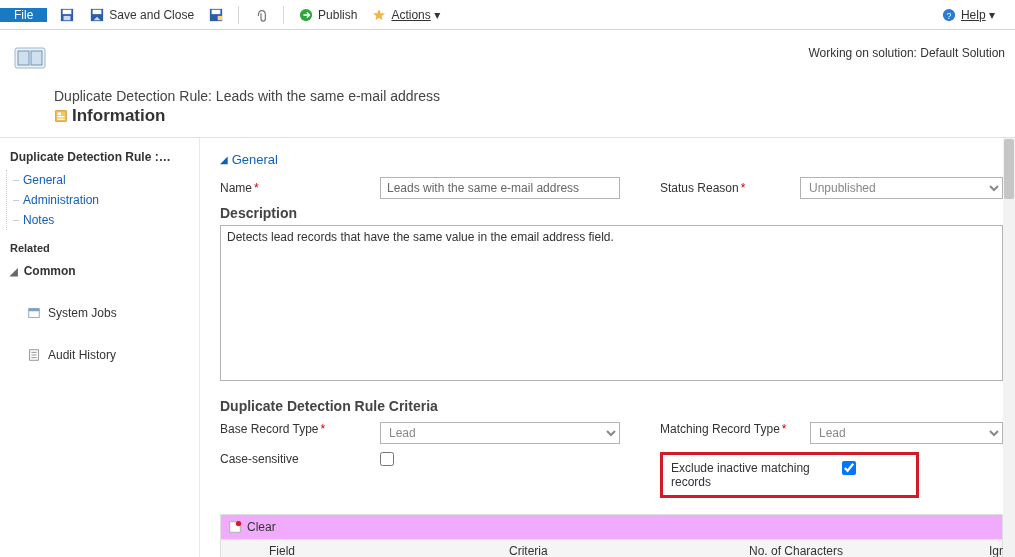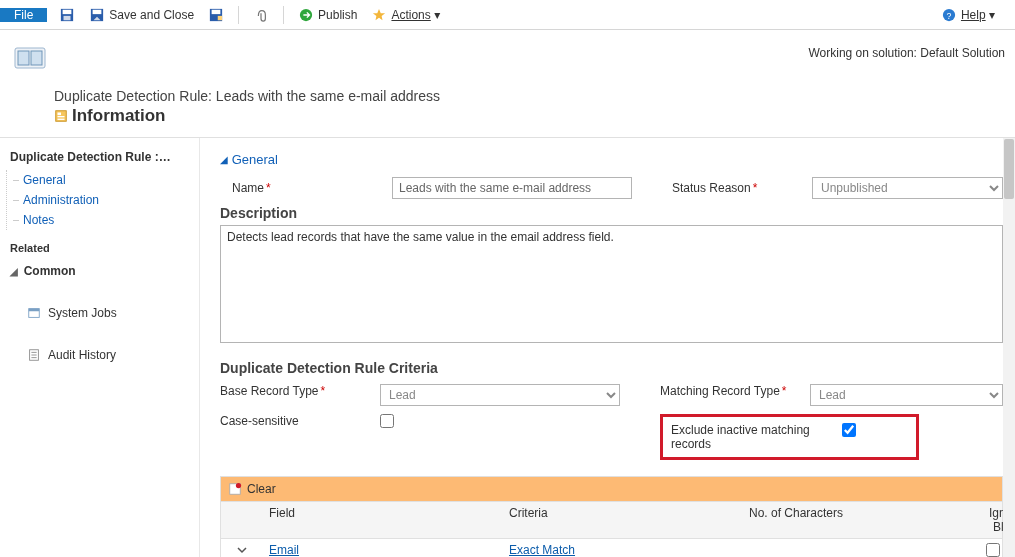--- a/index.html
+++ b/index.html
@@ -37,38 +37,38 @@
   .common-row .caret { margin-right: 6px; font-size: 10px; color: #666; }
   .common-item { display: flex; align-items: center; gap: 6px; padding: 3px 10px 3px 26px; color: #333; cursor: pointer; margin-top: 20px; }
   
   .main { flex: 1; padding: 10px 12px 40px 20px; overflow: hidden; position: relative; }
   .main-scroll { position: absolute; right: 0; top: 0; bottom: 0; width: 12px; background: #f2f2f2; }
   .main-scroll-thumb { width: 10px; margin: 1px auto 0; height: 60px; background: #c6c6c6; border-radius: 2px; }
   
   .section-header { display: flex; align-items: center; color: #1160b7; font-size: 13px; padding: 4px 0 10px 0; cursor: pointer; }
   .section-header .caret { font-size: 10px; margin-right: 4px; }
   
-  .form-grid { display: grid; grid-template-columns: 160px 240px 40px 140px 1fr; row-gap: 26px; align-items: center; margin-left: 12px; }
+  .form-grid { display: grid; grid-template-columns: 160px 240px 40px 140px 1fr; row-gap: 26px; align-items: center; }
   .label { font-size: 12px; color: #333; }
   .req { color: #c00; margin-left: 2px; }
   input.text-inp { height: 22px; padding: 2px 6px; border: 1px solid #b4b4b4; font-size: 12px; width: 100%; color: #666; }
   select.sel { height: 22px; border: 1px solid #b4b4b4; background: #fff; color: #888; width: 100%; font-size: 12px; padding: 0 4px; }
   
   .desc-label { font-size: 14px; font-weight: 600; padding: 6px 0 4px 0; color: #444; }
-  textarea.desc { width: 100%; height: 118px; border: 1px solid #b4b4b4; padding: 4px 6px; font-family: inherit; font-size: 12px; resize: none; color: #333; }
+  textarea.desc { width: 100%; height: 156px; border: 1px solid #b4b4b4; padding: 4px 6px; font-family: inherit; font-size: 12px; resize: none; color: #333; }
   
   .criteria-title { font-size: 14px; font-weight: 600; padding: 14px 0 8px 0; color: #444; }
   
   .crit-grid { display: grid; grid-template-columns: 160px 240px 40px 150px 1fr; row-gap: 8px; align-items: flex-start; }
   .chk { width: 14px; height: 14px; }
   
   .highlight-box { border: 3px solid #d11a2a; padding: 6px 60px 6px 8px; display: flex; align-items: flex-start; gap: 31px; width: fit-content; }
   
   .crit-table { margin-top: 16px; border: 1px solid #e0e0e0; }
-  .crit-clear { display: flex; align-items: center; gap: 4px; padding: 4px 6px; background: #fdba74; border-bottom: 1px solid #e0e0e0; cursor: pointer; }
+  .crit-clear { display: flex; align-items: center; gap: 4px; padding: 4px 6px; background: #f0abfc; border-bottom: 1px solid #e0e0e0; cursor: pointer; }
   .crit-head { display: grid; grid-template-columns: 42px 240px 240px 240px 1fr; background: #f5f5f5; border-bottom: 1px solid #e0e0e0; padding: 4px 0; font-size: 12px; }
   .crit-head div { padding-left: 6px; }
   .crit-row { display: grid; grid-template-columns: 42px 240px 240px 240px 1fr; padding: 4px 0; align-items: center; }
   .crit-row .link { color: #0b5cab; text-decoration: underline; cursor: pointer; padding-left: 6px; }
   .crit-row .rowhandle { display:flex; align-items:center; justify-content:center; gap:3px; }
   .crit-row .chkcell { display:flex; justify-content:center; }
   .tiny-sep { height: 1px; background: #eee; }
   
   a { color: #0b5cab; }
 </style>

